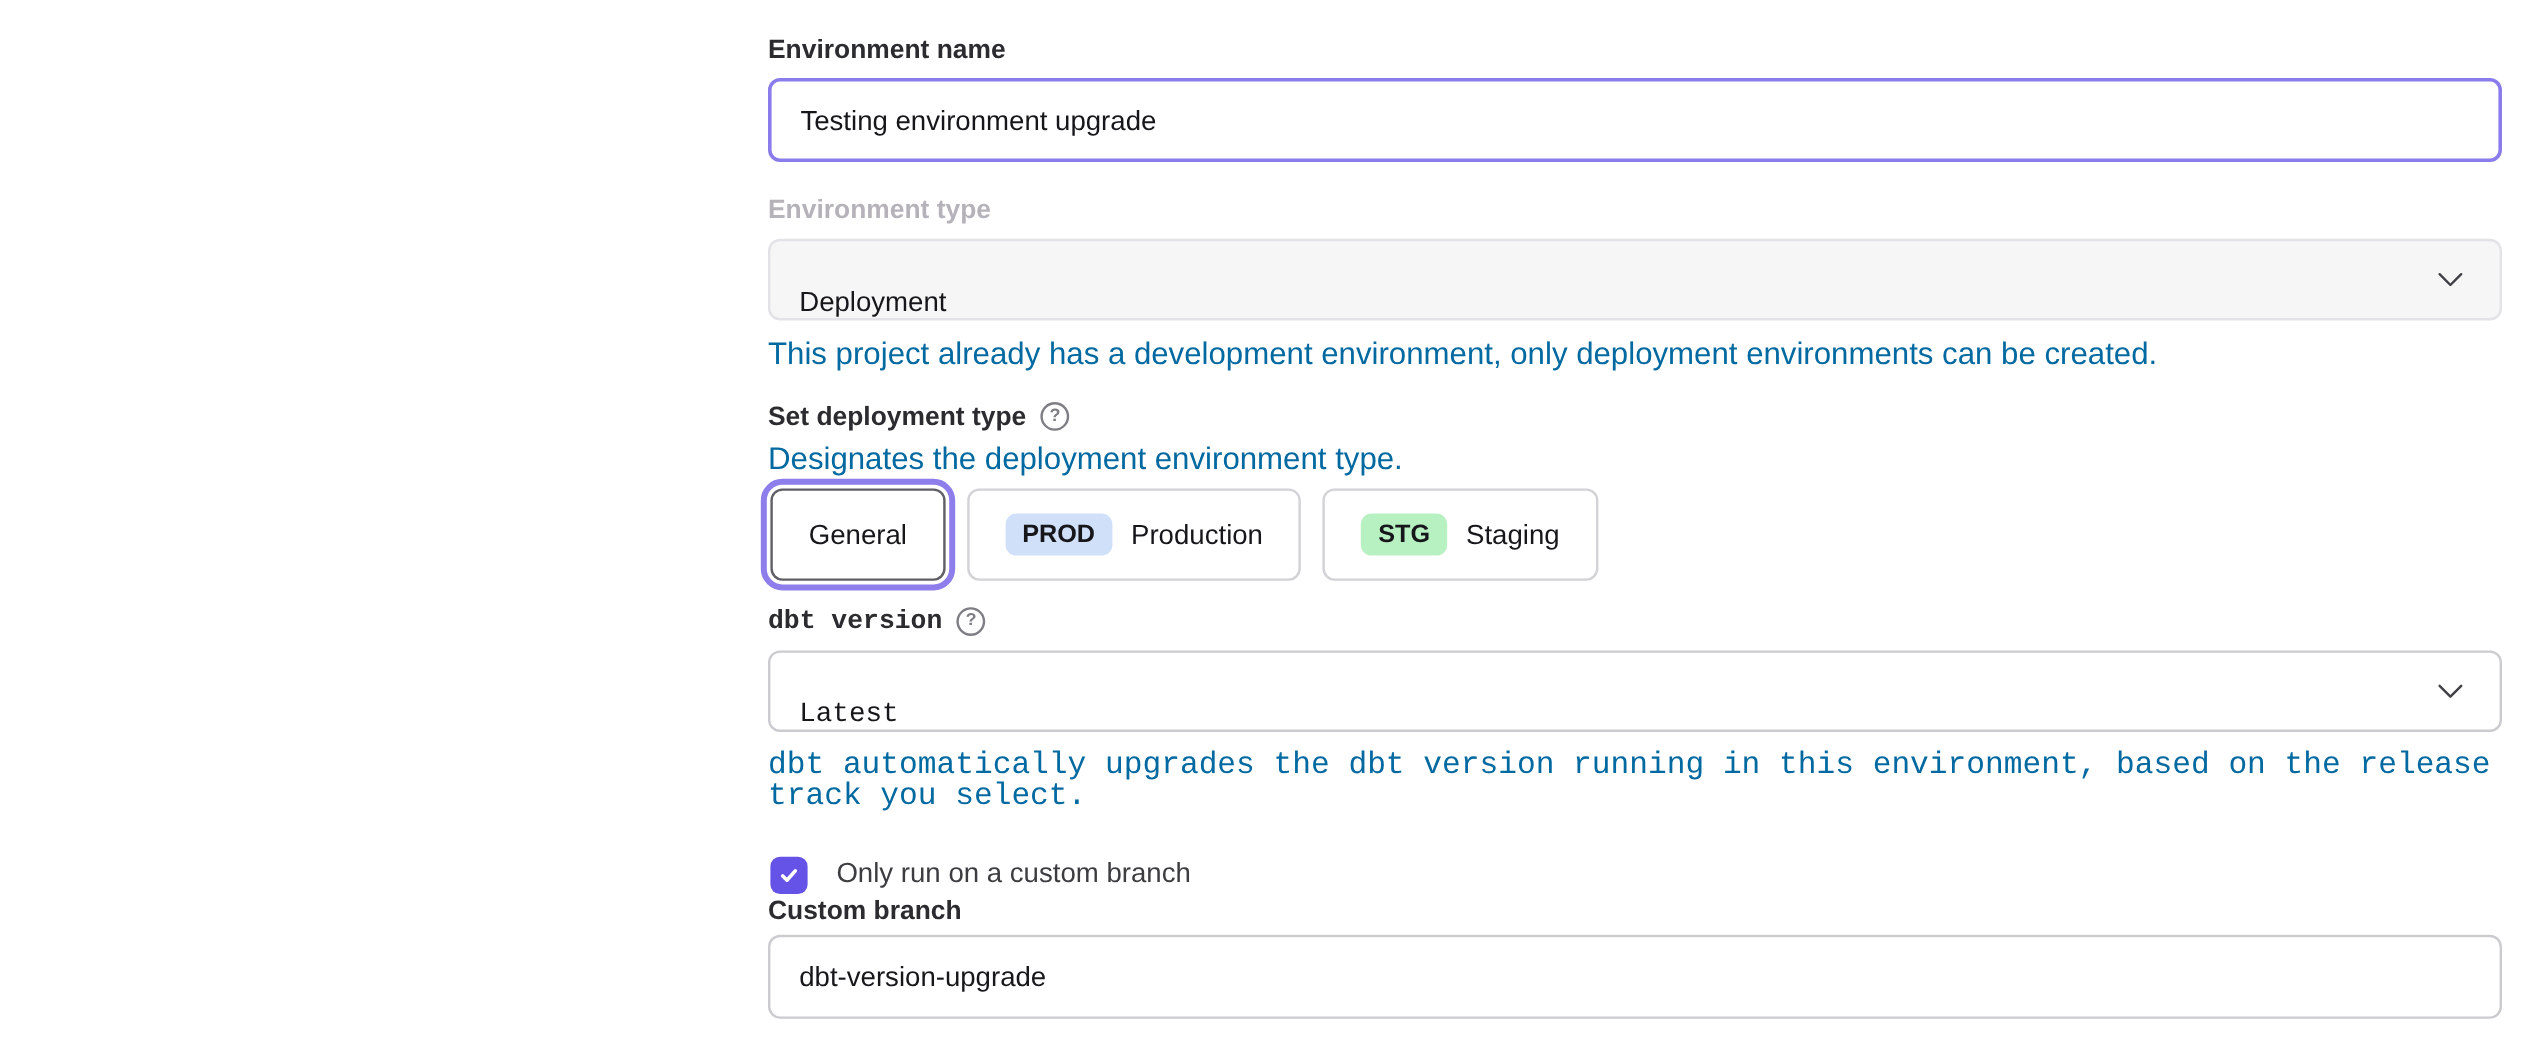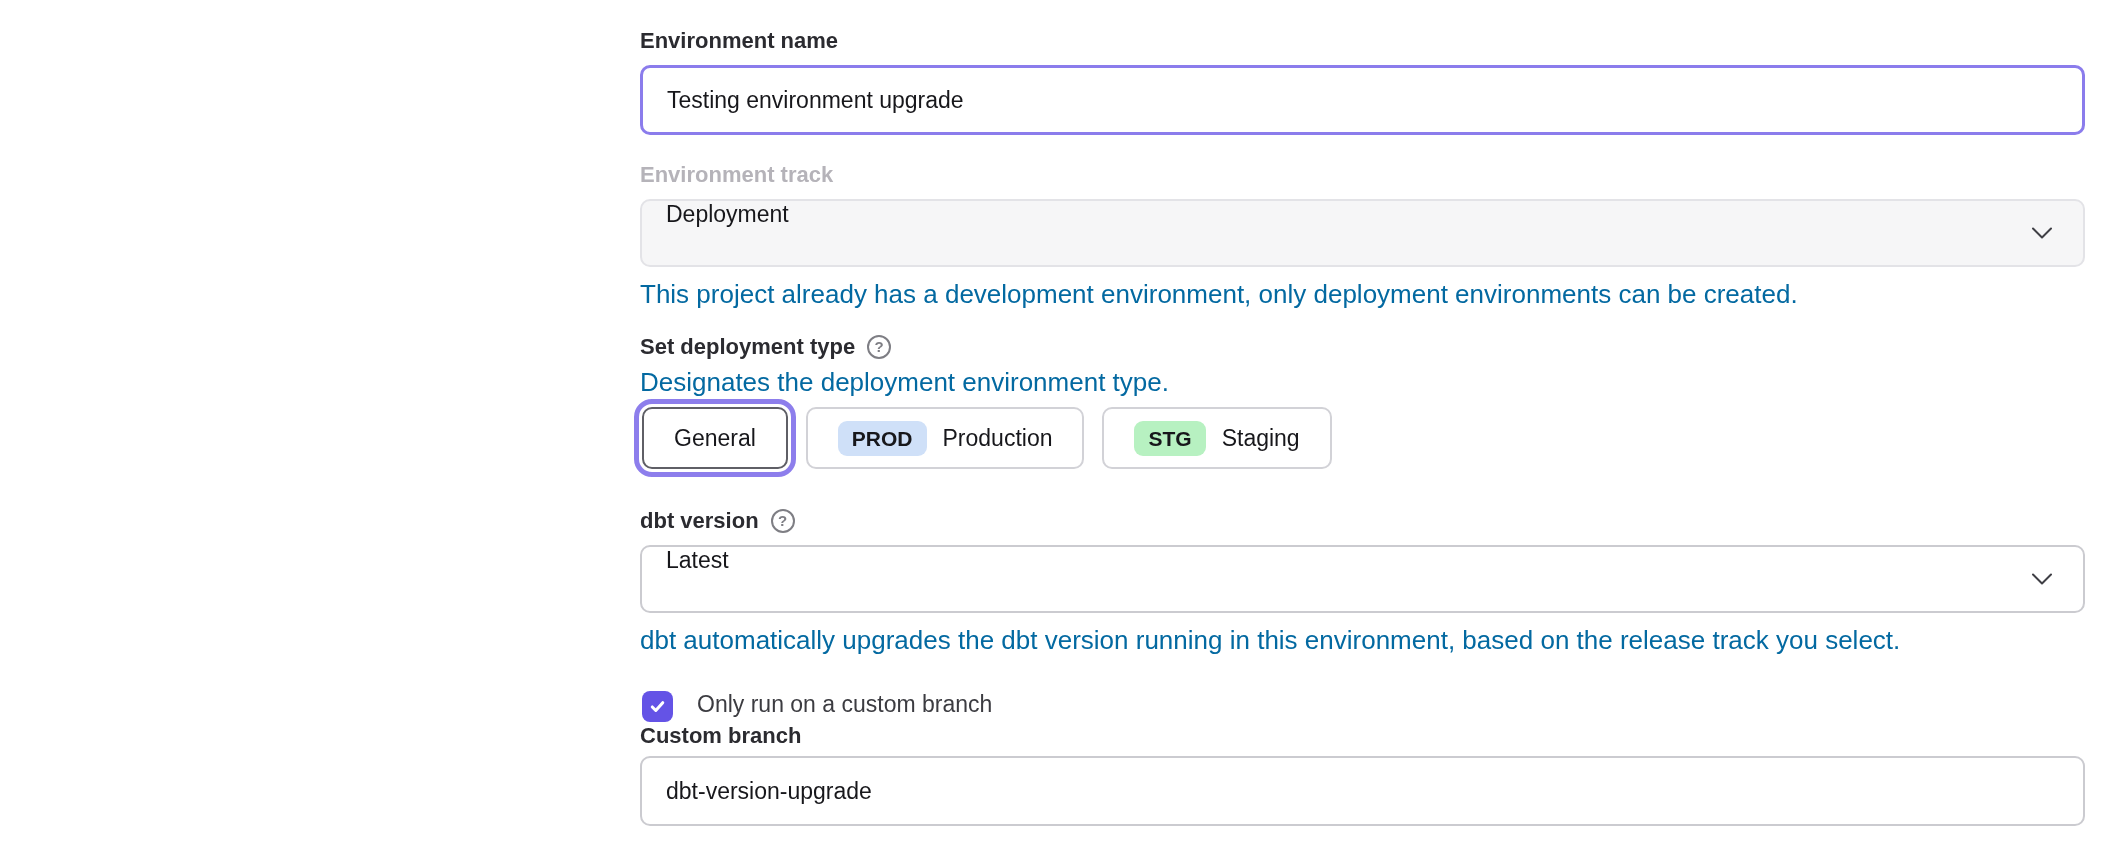--- a/index.html
+++ b/index.html
@@ -41,46 +41,46 @@
     display:block; width:100%; height:70px;
     border:2px solid #cbcbd0; border-radius:10px;
     padding:0 24px; font-size:23px; color:#17171b;
     font-family:inherit; background:#ffffff; outline:none;
   }
   .text-input.focused { border:3px solid #8b7cec; }
 
   .select {
     position:relative; width:100%; height:68px;
     border:2px solid #cbcbd0; border-radius:10px; background:#ffffff;
-    display:flex; align-items:flex-start; padding:0 24px;
+    display:flex; align-items:flex-end; padding:0 24px;
     font-size:23px; font-weight:500; color:#17171b; cursor:pointer;
   }
   .select.disabled { background:#f6f6f7; border-color:#e3e3e7; cursor:default; }
   .select .chevron { position:absolute; right:30px; top:50%; transform:translateY(-50%); }
 
   
   .g-env-name   { margin-top:14px; }
   .g-env-name .field-label    { margin-bottom:10px; }
   .g-env-type   { margin-top:26px; }
   .g-env-type .field-label    { margin-bottom:10px; }
   .g-env-type .helper-text    { margin-top:14px; }
   .g-deploy     { margin-top:26px; }
   .g-deploy .helper-text      { margin-top:8px; }
   .g-deploy .btn-row          { margin-top:12px; }
-  .g-version    { margin-top:38px; }
+  .g-version    { margin-top:20px;font-family:Liberation Mono, monospace; }
   .g-version .field-label     { margin-bottom:10px; }
   .g-version .helper-text     { margin-top:14px; }
   .g-checkbox   { margin-top:38px; }
   .g-branch     { }
   .g-branch .field-label      { margin-bottom:6px; }
 
   
   .btn-row { display:flex; align-items:center; gap:18px; padding-left:2px; }
   .seg-btn {
-    height:62px; background:#ffffff;
+    height:77px; background:#ffffff;
     border:2px solid #d2d2d7; border-radius:10px;
     display:flex; align-items:center; gap:16px;
     padding:0 30px; font-size:23px; font-weight:500; color:#17171b;
     font-family:inherit; cursor:pointer;
   }
   .seg-btn.selected {
     border-color:#5f5f66;
     outline:5px solid #8d7eec; outline-offset:3px;
   }
   .badge {
@@ -107,21 +107,21 @@
   </div>
 
   <div class="form-col">
 
     <div class="g-env-name">
       <label class="field-label">Environment name</label>
       <input class="text-input focused" type="text" value="Testing environment upgrade" style="">
     </div>
 
     <div class="g-env-type">
-      <label class="field-label disabled">Environment track</label>
+      <label class="field-label disabled">Environment type</label>
       <div class="select disabled">
         <span>Deployment</span>
         <svg class="chevron" width="22" height="14" viewBox="0 0 22 14">
           <polyline points="2,2.5 11,11.5 20,2.5" fill="none" stroke="#3f3f45" stroke-width="2" stroke-linecap="round" stroke-linejoin="round"></polyline>
         </svg>
       </div>
       <div class="helper-text">This project already has a development environment, only deployment environments can be created.</div>
     </div>
 
     <div class="g-deploy">

